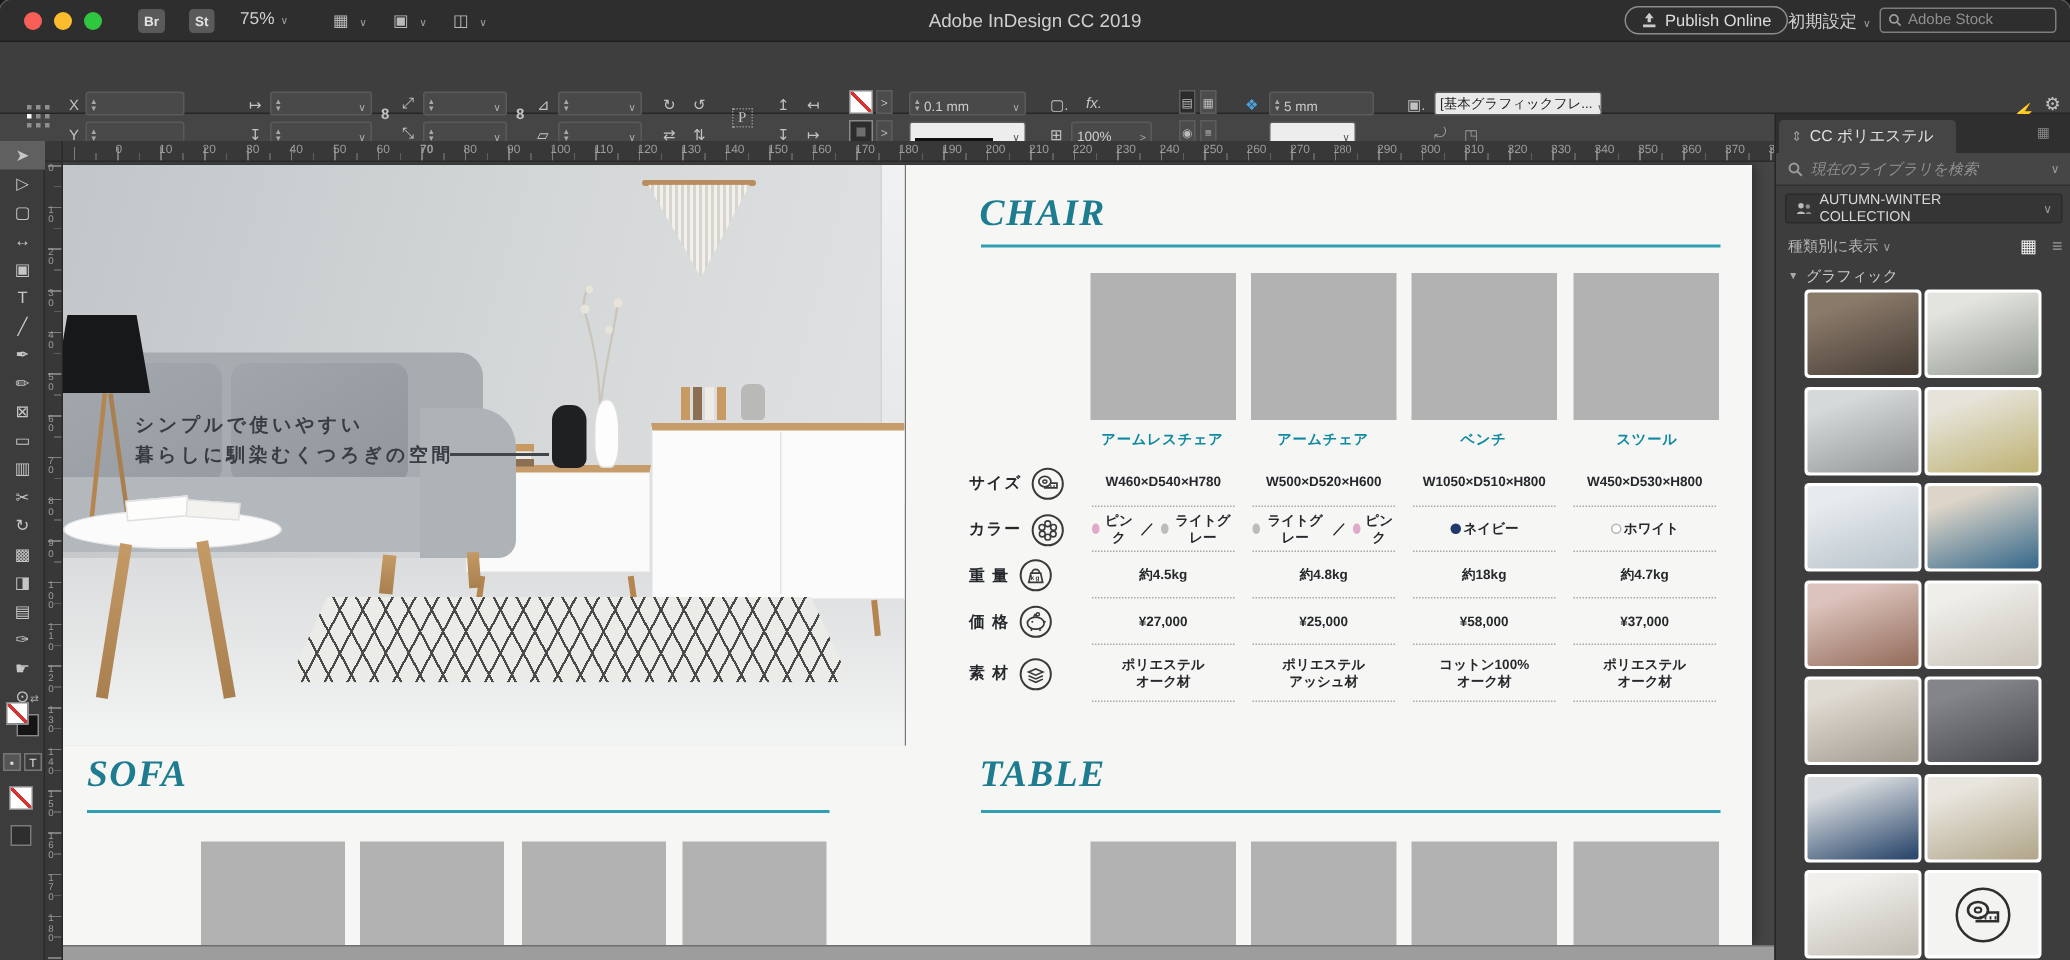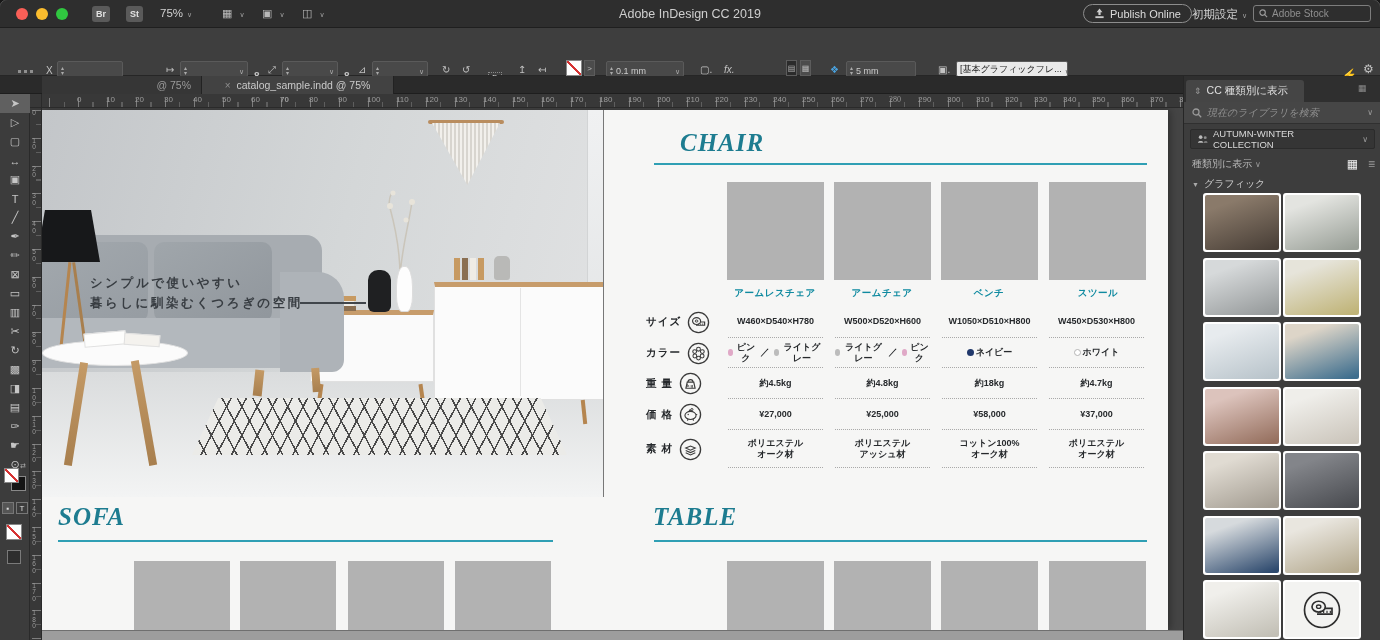--- a/index.html
+++ b/index.html
@@ -229,29 +229,20 @@
         <span>[基本グラフィックフレ...</span>
         <span class="cv" style="color:#555">∨</span>
       </span>
     <span class="ci" style="left:956px;top:56px;color:#9a9a9a">⤾</span>
     <span class="ci" style="left:976px;top:56px;color:#9a9a9a">◳</span>
     <span class="ci" style="left:1342px;top:40px;font-size:12px">⚡</span>
     <span class="ci" style="left:1363px;top:34px;font-size:12px">⚙</span>
     <span class="ci" style="left:1363px;top:54px;font-size:13px">≡</span>
   </div>
 
-  <div id="tabbar">
-    <div id="tab1" class="doc-tab">
-        <span>@ 75%</span>
-      </div>
-    <div id="tab2" class="doc-tab">
-        <span class="x">×</span>
-        <span>catalog_sample.indd @ 75%</span>
-      </div>
-  </div>
 
   <div id="ruler-corner"></div>
   <div id="hruler">
       <span class="hnum" style="left: 33px;">0</span>
       <span class="hnum" style="left: 62px;">10</span>
       <span class="hnum" style="left: 91px;">20</span>
       <span class="hnum" style="left: 120px;">30</span>
       <span class="hnum" style="left: 149px;">40</span>
       <span class="hnum" style="left: 178px;">50</span>
       <span class="hnum" style="left: 207px;">60</span>
@@ -421,21 +412,21 @@
     <div class="jp-sub" style="top:187px">暮らしに馴染むくつろぎの空間</div>
     <div id="jp-dash"></div>
 
     <div class="teal-h" style="left:16px;top:395px">SOFA</div>
     <div class="teal-line" style="left:16px;top:432px;width:495px"></div>
     <div class="sq" style="left:92px;top:453px;width:96px;height:69px"></div>
     <div class="sq" style="left:198px;top:453px;width:96px;height:69px"></div>
     <div class="sq" style="left:306px;top:453px;width:96px;height:69px"></div>
     <div class="sq" style="left:413px;top:453px;width:96px;height:69px"></div>
 
-    <div class="teal-h" style="left:638px;top:21px">CHAIR</div>
+    <div class="teal-h" style="left:611px;top:21px">CHAIR</div>
     <div class="teal-line" style="left:612px;top:55px;width:493px"></div>
     <div id="chair-items">
         <div class="sq" style="left: 685px; top: 74px; width: 97px; height: 98px;"></div>
         <div class="prod-name" style="left: 733px; top: 179px;">アームレスチェア</div>
         <div class="sq" style="left: 792px; top: 74px; width: 97px; height: 98px;"></div>
         <div class="prod-name" style="left: 840px; top: 179px;">アームチェア</div>
         <div class="sq" style="left: 899px; top: 74px; width: 97px; height: 98px;"></div>
         <div class="prod-name" style="left: 947px; top: 179px;">ベンチ</div>
         <div class="sq" style="left: 1007px; top: 74px; width: 97px; height: 98px;"></div>
         <div class="prod-name" style="left: 1056px; top: 179px;">スツール</div>
@@ -569,21 +560,21 @@
     <div class="sq" style="left:1007px;top:453px;width:97px;height:69px"></div>
 
     <div id="hscroll"></div>
   </div>
 
 
   <div id="panel">
     <div id="panel-head">
       <div id="panel-tab">
           <span style="color:#9a9a9a;font-size:9px">⇕</span>
-          <span>CC 種類別に表示</span>
+          <span>CC ポリエステル</span>
         </div>
       <span style="position:absolute;left:174px;top:7px;font-size:9px;color:#8a8a8a">▦</span>
     </div>
     <div id="panel-search">
       <svg width="10" height="10" viewBox="0 0 10 10">
           <circle cx="4" cy="4" r="3" fill="none" stroke="#9a9a9a" stroke-width="1.3"></circle>
           <line x1="6.3" y1="6.3" x2="9.2" y2="9.2" stroke="#9a9a9a" stroke-width="1.3"></line>
         </svg>
       <span>現在のライブラリを検索</span>
       <span style="margin-left:auto;font-style:normal;font-size:8px;color:#9a9a9a">∨</span>

